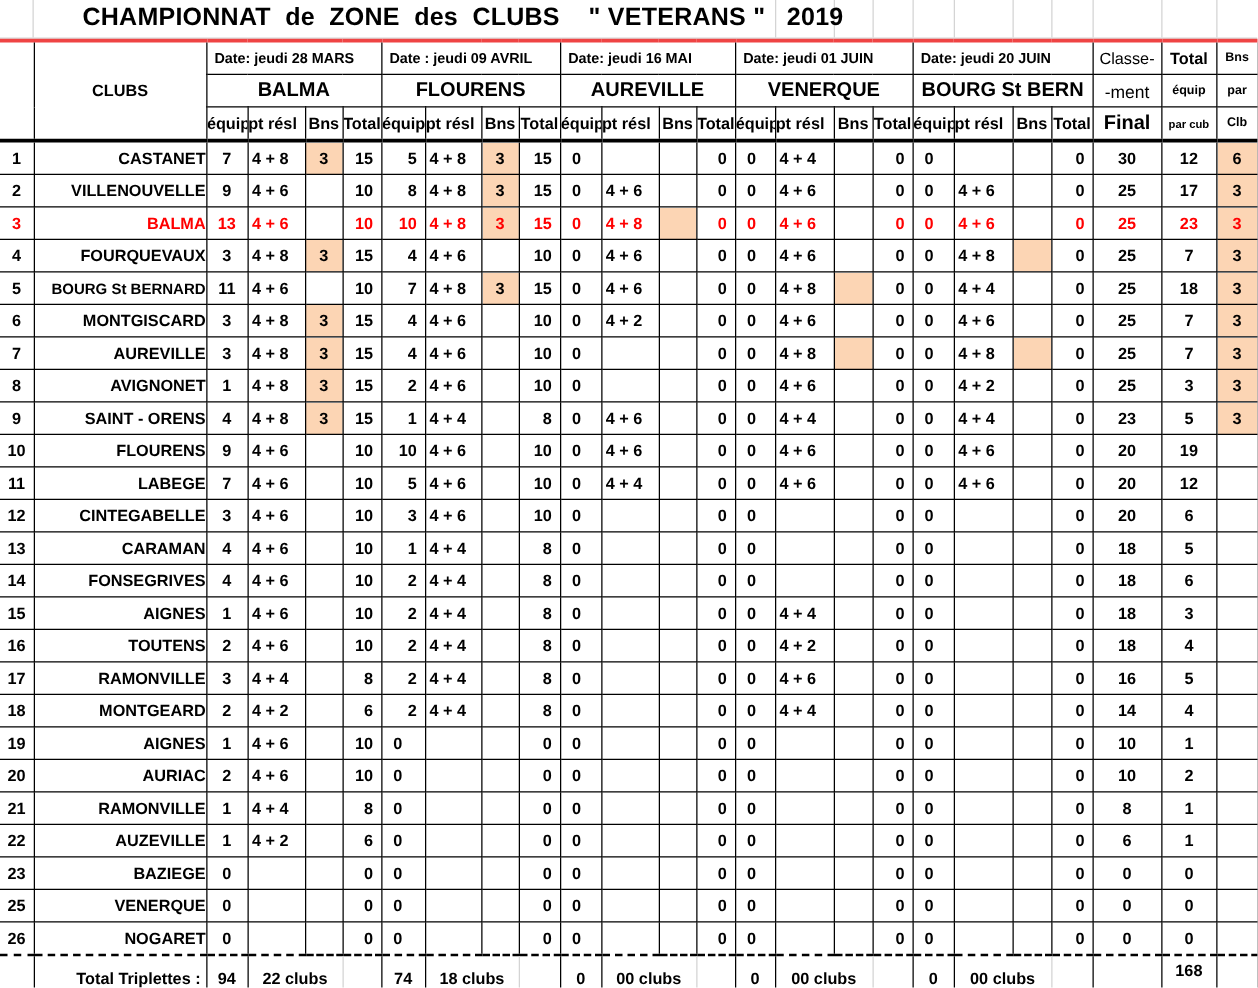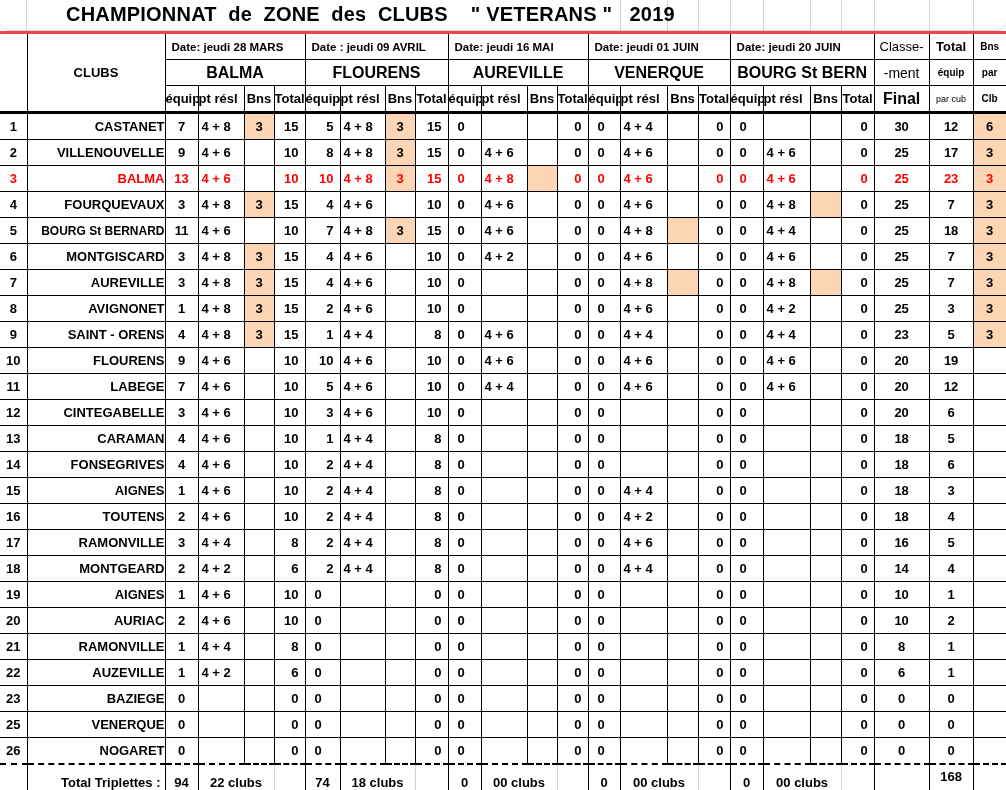--- a/index.html
+++ b/index.html
@@ -1,20 +1,20 @@
 <!DOCTYPE html>
 <html><head>
 <meta charset="utf-8">
 <style>
   html, body { margin:0; padding:0; background:#ffffff; }
   body { width:1006px; height:790px; position:relative; overflow:hidden;
          font-family:"Liberation Sans", "DejaVu Sans", sans-serif; color:#000; }
   .sheet { position:absolute; left:0; top:0; width:1006px; height:790px; }
   .title-row { position:absolute; left:0; top:0; width:1006px; height:30px;
-               border-bottom:1px solid #d4d4d4;border-radius:10px; }
+               border-bottom:1px solid #d4d4d4; }
   .title-row .gridcell { position:absolute; top:0; height:30px; border-right:1px solid #d4d4d4; }
   .title { position:absolute; left:66px; top:3px; font-size:20px; font-weight:bold;
            white-space:pre; letter-spacing:0.2px; }
   table.grid { position:absolute; left:0; top:31px; border-collapse:collapse;
                table-layout:fixed; width:1006px; }
   table.grid td { padding:0; font-size:13px; font-weight:bold; height:25px;
                   border:1px solid #000; overflow:hidden; white-space:nowrap; }
   .hdr-date td { height:24px; }
   .hdr-date .date { font-size:11.5px; font-weight:bold; text-align:left; padding-left:6px; }
   .hdr-name td { height:24px; }
@@ -128,21 +128,21 @@
           <td class="b">Total</td>
           <td class="thickL" style="text-align: left;">équip</td>
           <td style="text-align: left;">pt résl</td>
           <td class="b">Bns</td>
           <td class="b">Total</td>
           <td class="thickL" style="text-align: left;">équip</td>
           <td style="text-align: left;">pt résl</td>
           <td class="b">Bns</td>
           <td class="b">Total</td>
           <td class="right-h thickL" style="font-weight:bold;font-size:16px">Final</td>
-        <td class="right-h small thickL" style="font-weight:normal;font-size:9px">par cub</td>
+        <td class="right-h small thickL" style="font-weight:bold;font-size:9px">par cub</td>
         <td class="right-h small thickL" style="font-weight:bold">Clb</td>
       </tr>
     <tr class="first">
           <td class="rank" style="border-left: none;">1</td>
           <td class="club">CASTANET</td>
           <td class="num thickL">7</td>
           <td class="pts">4 +  8</td>
           <td class="bns hl">3</td>
           <td class="numr">15</td>
           <td class="numr thickL">5</td>

